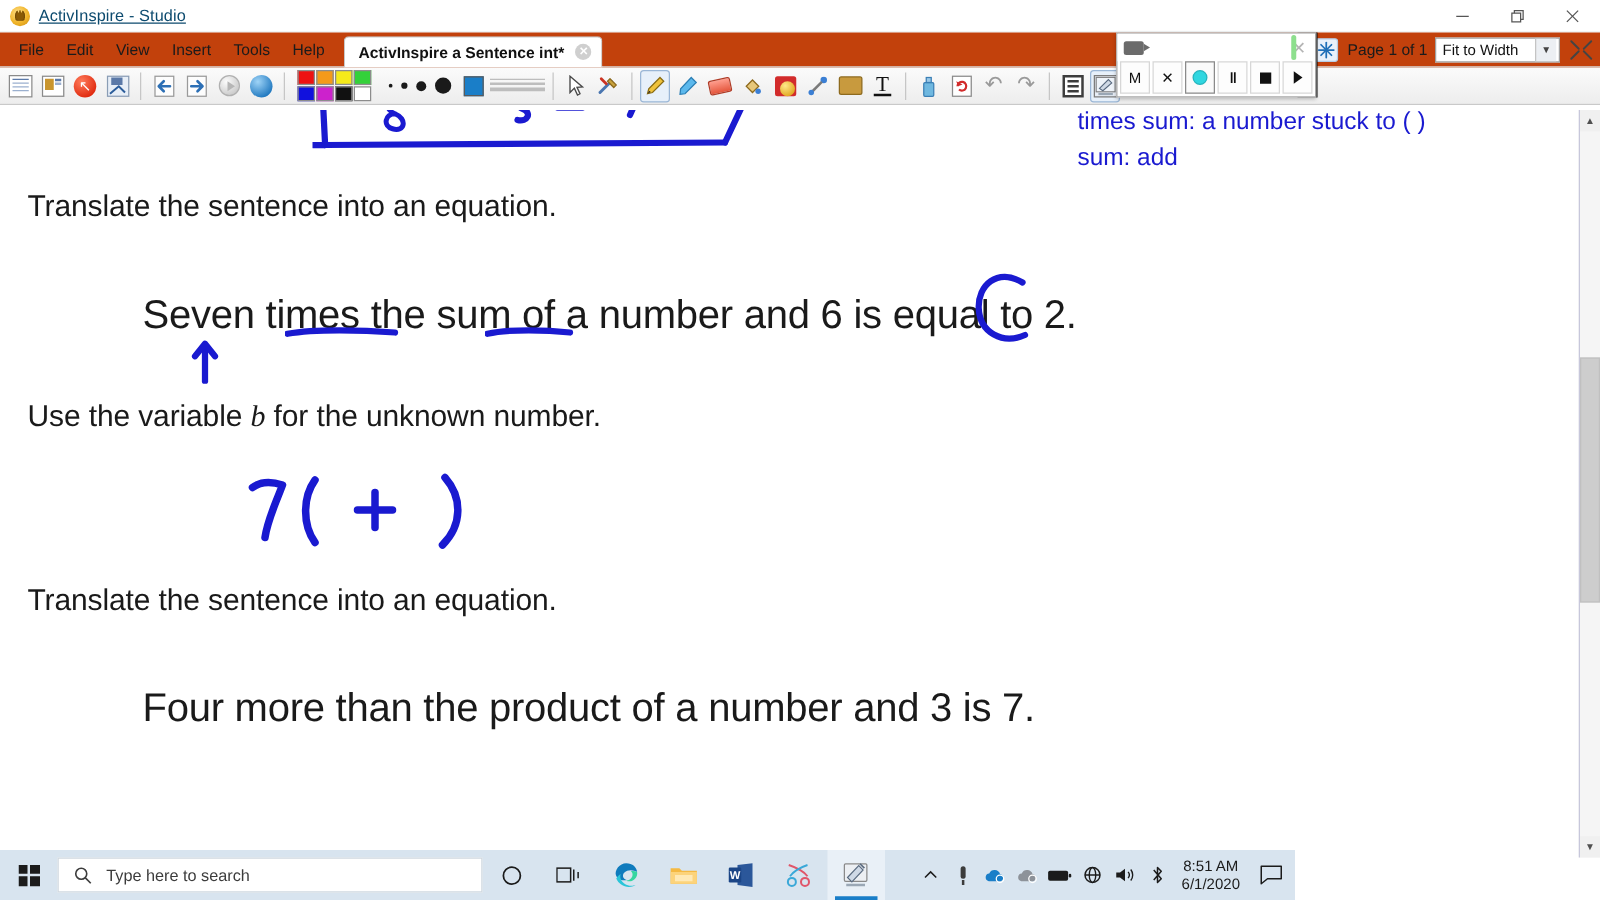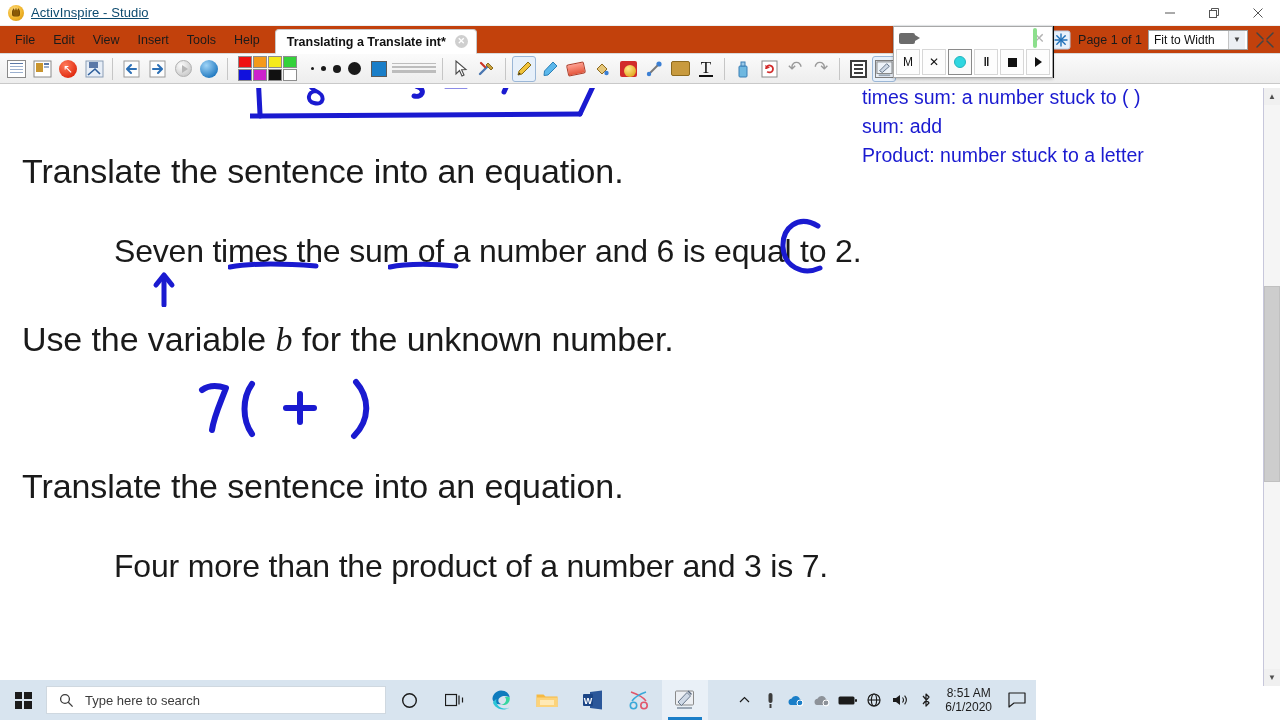--- a/index.html
+++ b/index.html
@@ -163,21 +163,21 @@
   }
   .canvas {
     position:absolute; left:0; top:0; width:1246px; height:598px;
     background:#ffffff;
   }
   .lesson-text {
     position:absolute;
     font-family:"Liberation Sans", sans-serif;
     color:#1a1a1a; white-space:nowrap;
   }
-  .prompt { font-size:34px; letter-spacing:-.1px; }
+  .prompt { font-size:24px; letter-spacing:-.1px; }
   .sentence { font-size:32px; letter-spacing:-.2px; }
   .var-i { font-family:"Liberation Serif", serif; font-style:italic; }
 
   .ink-note {
     position:absolute; color:#1a1ad0; font-size:19.5px;
     font-family:"Liberation Sans", sans-serif; white-space:nowrap;
   }
 
   .ink { position:absolute; pointer-events:none; }
 
@@ -280,21 +280,21 @@
   <div class="menu-items">
     <div class="menu-item">File</div>
     <div class="menu-item">Edit</div>
     <div class="menu-item">View</div>
     <div class="menu-item">Insert</div>
     <div class="menu-item">Tools</div>
     <div class="menu-item">Help</div>
   </div>
 
   <div class="doc-tab">
-    <span>Translating a Translate int*</span>
+    <span>ActivInspire a Sentence int*</span>
     <span class="tab-close">✕</span>
   </div>
 
   <div class="menubar-right">
     <div class="mb-icon-btn">
         <div class="icon-notes"></div>
       </div>
     <div class="mb-icon-btn">
         <div class="icon-circle-blue"></div>
       </div>
@@ -533,21 +533,20 @@
       </g>
     </svg>
 
     <div class="lesson-text prompt" style="left:22px; top:379px;">Translate the sentence into an equation.</div>
 
     <div class="lesson-text sentence" style="left:114px; top:460px;">Four more than the product of a number and 3 is 7.</div>
 
 
     <div class="ink-note" style="left:862px; top:-2px;">times sum: a number stuck to ( )</div>
     <div class="ink-note" style="left:862px; top:27px;">sum: add</div>
-    <div class="ink-note" style="left:862px; top:56px;">Product: number stuck to a letter</div>
   </div>
 </div>
 
 <div class="vscroll">
   <div class="vs-arrow">▲</div>
   <div class="vs-thumb"></div>
   <div class="vs-arrow" style="position:absolute;left:0;right:0;bottom:0;">▼</div>
 </div>
 
 <div class="rec-blackbar"></div>

